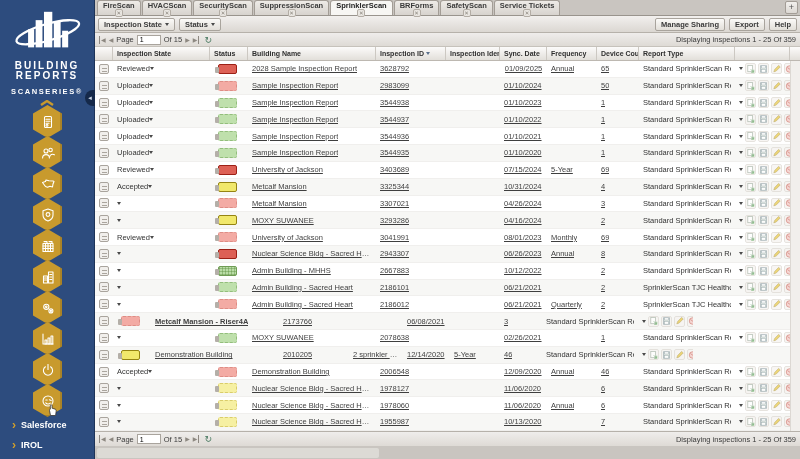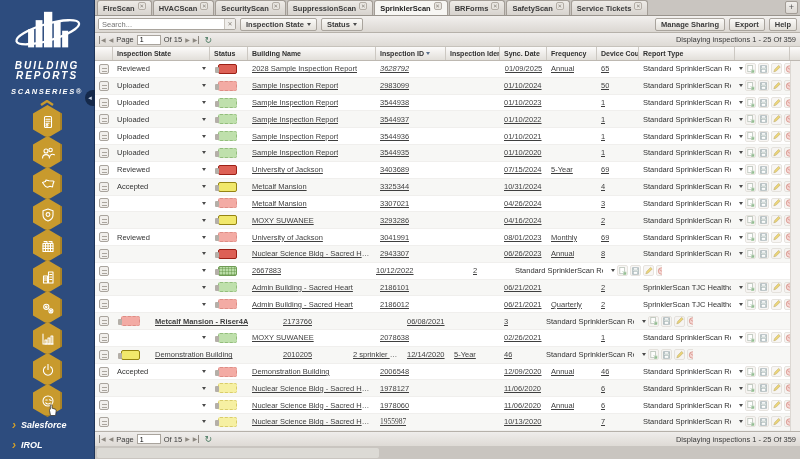--- a/index.html
+++ b/index.html
@@ -1,42 +1,42 @@
 <!DOCTYPE html>
 <html><head>
 <meta charset="utf-8">
 <style>
   html,body{margin:0;padding:0;background:#bfbcb7;}
   *{box-sizing:border-box;}
   .app{position:relative;width:800px;height:459px;overflow:hidden;background:#cfccc8;
        font-family:"Liberation Sans","DejaVu Sans",sans-serif;color:#333;}
 
   
-  .sidebar{position:absolute;left:0;top:0;width:95px;height:459px;background:#2d4c7e;border-right:1px solid #1d3358;font-style:italic;}
+  .sidebar{position:absolute;left:0;top:0;width:95px;height:459px;background:#2d4c7e;border-right:1px solid #1d3358;}
   .logo{display:block;margin:5px auto 0 auto;}
   .b1{color:#fff;font-weight:bold;font-size:10px;letter-spacing:2px;text-align:center;line-height:10px;}
   .series{color:#fff;font-weight:bold;font-size:7.5px;letter-spacing:1.6px;text-align:center;margin-top:6px;}
   .collapse{position:absolute;right:-1px;top:90px;width:10px;height:16px;background:#15294a;border-radius:8px 0 0 8px;
             color:#cfd8e8;font-size:7px;line-height:16px;text-align:center;}
   .chevup{display:block;margin:4px auto 0 auto;}
   .icons{position:absolute;top:106px;left:0;width:95px;display:flex;flex-direction:column;align-items:center;}
   .hexwrap{height:31px;display:flex;align-items:center;justify-content:center;cursor:pointer;}
   .hex{width:29px;height:33px;background:#c89a2d;clip-path:polygon(50% 0,100% 26%,100% 74%,50% 100%,0 74%,0 26%);
        display:flex;align-items:center;justify-content:center;box-shadow:inset -2px -2px 0 rgba(0,0,0,.15);}
   .slink{position:absolute;left:12px;display:flex;align-items:center;gap:5px;color:#fff;font-weight:bold;font-size:9px;cursor:pointer;}
   .slink .gt{color:#d19f2a;font-size:12px;font-weight:bold;line-height:9px;}
   .cursor{position:absolute;left:46px;top:402px;}
 
   
   .main{position:absolute;left:95px;top:0;width:705px;height:459px;}
 
   .tabbar{height:16px;background:#c9c5c0;display:flex;align-items:flex-end;padding:0 2px;border-bottom:1px solid #99948d;}
   .tab{height:15px;display:flex;align-items:center;gap:3px;padding:0 5px;margin-right:1px;
        background:linear-gradient(#eeebe7,#d7d3ce);border:1px solid #a39d96;border-bottom:none;
-       border-radius:3px 3px 0 0;font-size:7.5px;font-weight:bold;color:#3a3a3a;white-space:nowrap;cursor:pointer;}
+       border-radius:3px 3px 0 0;font-size:7.5px;font-weight:bold;color:#3a3a3a;white-space:nowrap;cursor:pointer;flex-direction:column;}
   .tab.active{background:#f7f6f3;color:#222;}
   .tab .x{width:8px;height:8px;margin-top:-4px;border:1px solid #b3ada5;border-radius:2px;background:#e9e6e1;
           font-size:5.5px;line-height:7px;text-align:center;color:#8a857d;font-weight:normal;}
   .plus{margin-left:auto;width:13px;height:13px;margin-bottom:1px;border:1px solid #a39d96;border-radius:2px;
         background:linear-gradient(#f2f0ed,#dcd8d3);font-size:9px;line-height:11px;text-align:center;color:#555;cursor:pointer;}
 
   .toolbar{height:17px;background:linear-gradient(#f2f0ee,#dbd7d2);border-bottom:1px solid #b6b1aa;
            display:flex;align-items:center;gap:4px;padding:0 3px;}
   .searchwrap{display:flex;align-items:center;width:138px;height:12px;background:#fff;border:1px solid #a9a49d;border-radius:2px;overflow:hidden;}
   .searchwrap input{flex:1;border:none;outline:none;font-size:7.5px;padding:0 3px;height:10px;font-family:inherit;color:#444;}
@@ -61,21 +61,21 @@
       padding:0 4px;display:flex;align-items:center;gap:2px;white-space:nowrap;overflow:hidden;cursor:pointer;}
   .sort{width:0;height:0;border-left:2.5px solid transparent;border-right:2.5px solid transparent;border-top:3.5px solid #5b718c;}
 
   .gridbody{position:relative;height:370px;background:#fff;overflow:hidden;}
   .row{display:flex;height:16.82px;width:695px;align-items:center;border-bottom:1px solid #f0efed;}
   .row.alt{background:#f7f7f5;}
   .c{height:100%;padding:0 4px;font-size:7.5px;display:flex;align-items:center;white-space:nowrap;overflow:hidden;color:#333;}
   .lk{color:#3f3f3f;text-decoration:underline;cursor:pointer;overflow:hidden;text-overflow:ellipsis;}
   .car{width:0;height:0;border-left:2.5px solid transparent;border-right:2.5px solid transparent;border-top:3.5px solid #4a4a4a;
        display:inline-block;cursor:pointer;flex:none;}
-  .statecell{justify-content:space-between;}
+  .statecell{}
   .exp{width:10px;height:10px;border:1px solid #a9a49d;border-radius:2px;background:#f1efec;cursor:pointer;flex:none;}
   .exp::after{content:"";display:block;margin:2px 1.5px;height:5px;
        background:repeating-linear-gradient(0deg,#aaa59e 0 1px,transparent 1px 2.6px);}
 
   .tag{position:relative;width:19px;height:10px;border-radius:2px;display:inline-block;margin-left:4px;cursor:pointer;flex:none;}
   .tag::before{content:"";position:absolute;left:-4px;top:2px;width:4px;height:6px;background:#b4afa8;border-radius:1px;}
   .tag.red{background:#dd6055;border:1px solid #9c2016;}
   .tag.pink{background:#f3aba4;border:1px dashed #dd8d85;}
   .tag.green{background:#bfe0ac;border:1px dashed #93bd7c;}
   .tag.green-grid{background-color:#b9dca6;border:1px solid #6f9c54;
@@ -251,24 +251,20 @@
           </div>
           <div class="tab">
             <span>Service Tickets</span>
             <span class="x">✕</span>
           </div>
         </div>
       <div class="plus">+</div>
     </div>
 
     <div class="toolbar">
-      <div class="searchwrap">
-        <input placeholder="Search..." style="">
-        <span class="clr">✕</span>
-      </div>
       <div class="fbtn">
         <span>Inspection State</span>
           <span class="car"></span>
       </div>
       <div class="fbtn">
         <span>Status</span>
           <span class="car"></span>
       </div>
       <div class="tspacer"></div>
       <div class="rbtn">Manage Sharing</div>
@@ -329,21 +325,21 @@
           <div class="c statecell" style="width: 97px;">
             <span>Reviewed</span>
             <span class="car"></span>
           </div>
           <div class="c" style="width: 38px;">
             <span class="tag red"></span>
           </div>
           <div class="c" style="width: 128px;">
             <a class="lk">2028 Sample Inspection Report</a>
           </div>
-          <div class="c" style="width: 70px; font-style: italic;">
+          <div class="c" style="width: 70px;">
             <a class="lk">3628792</a>
           </div>
           <div class="c" style="width: 54px;"></div>
           <div class="c" style="width: 47px; justify-content: center;">
             <a class="lk">01/09/2025</a>
           </div>
           <div class="c" style="width: 50px;">
             <a class="lk">Annual</a>
           </div>
           <div class="c" style="width: 42px;">
@@ -1006,20 +1002,23 @@
           <div class="c" style="width: 18px;">
             <span class="exp"></span>
           </div>
           <div class="c statecell" style="width: 97px;">
             <span></span>
             <span class="car"></span>
           </div>
           <div class="c" style="width: 38px;">
             <span class="tag green-grid"></span>
           </div>
+          <div class="c" style="width: 128px;">
+            <a class="lk">Admin Building - MHHS</a>
+          </div>
           <div class="c" style="width: 70px;">
             <a class="lk">2667883</a>
           </div>
           <div class="c" style="width: 54px;"></div>
           <div class="c" style="width: 47px;">
             <a class="lk">10/12/2022</a>
           </div>
           <div class="c" style="width: 50px;"></div>
           <div class="c" style="width: 42px;">
             <a class="lk">2</a>
@@ -1512,21 +1511,21 @@
           <div class="c statecell" style="width: 97px;">
             <span></span>
             <span class="car"></span>
           </div>
           <div class="c" style="width: 38px;">
             <span class="tag yellow-pale"></span>
           </div>
           <div class="c" style="width: 128px;">
             <a class="lk">Nuclear Science Bldg - Sacred Heart Hospi...</a>
           </div>
-          <div class="c" style="width: 70px; font-family: Liberation Serif, serif;">
+          <div class="c" style="width: 70px;">
             <a class="lk">1955987</a>
           </div>
           <div class="c" style="width: 54px;"></div>
           <div class="c" style="width: 47px;">
             <a class="lk">10/13/2020</a>
           </div>
           <div class="c" style="width: 50px;"></div>
           <div class="c" style="width: 42px;">
             <a class="lk">7</a>
           </div>

